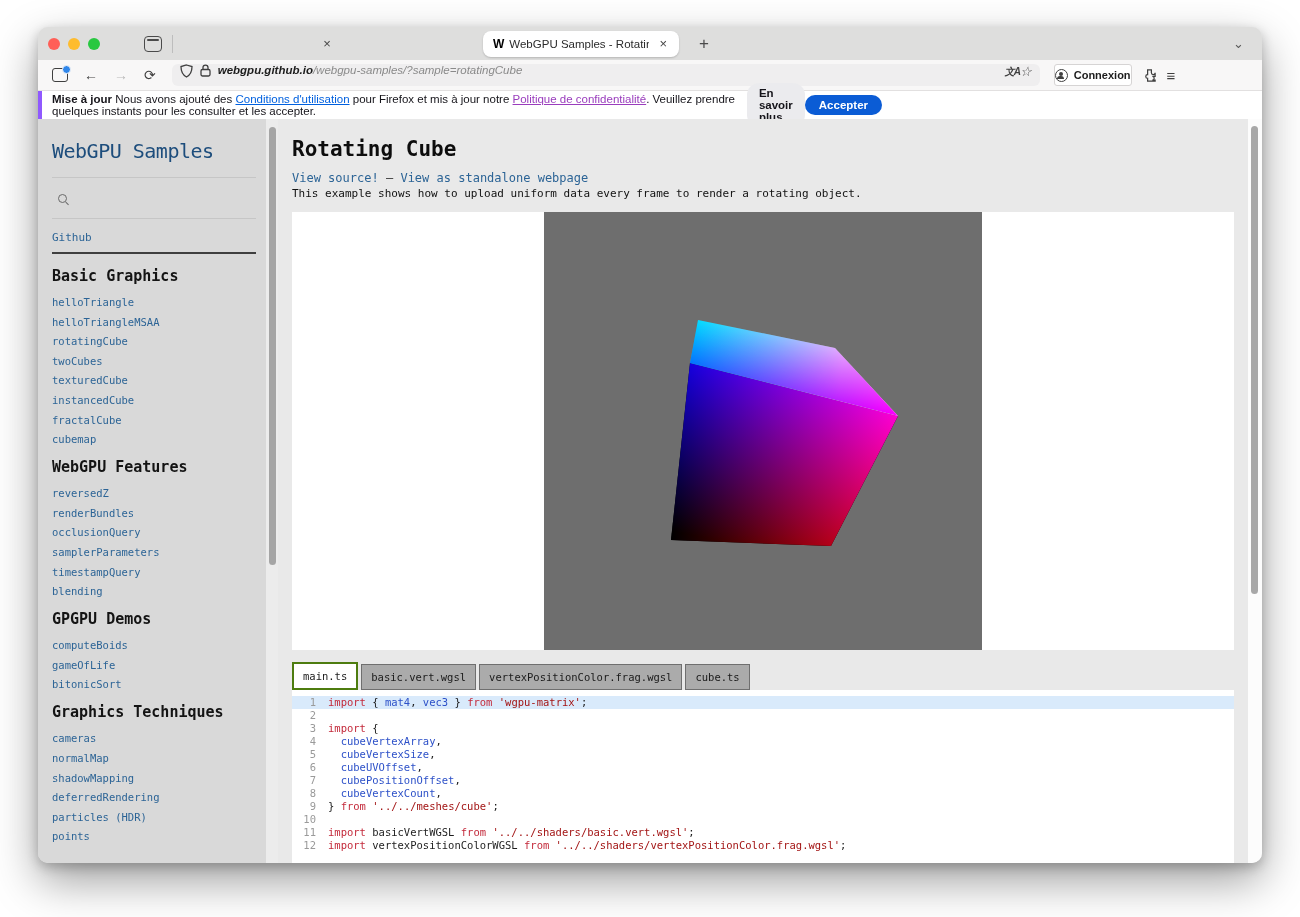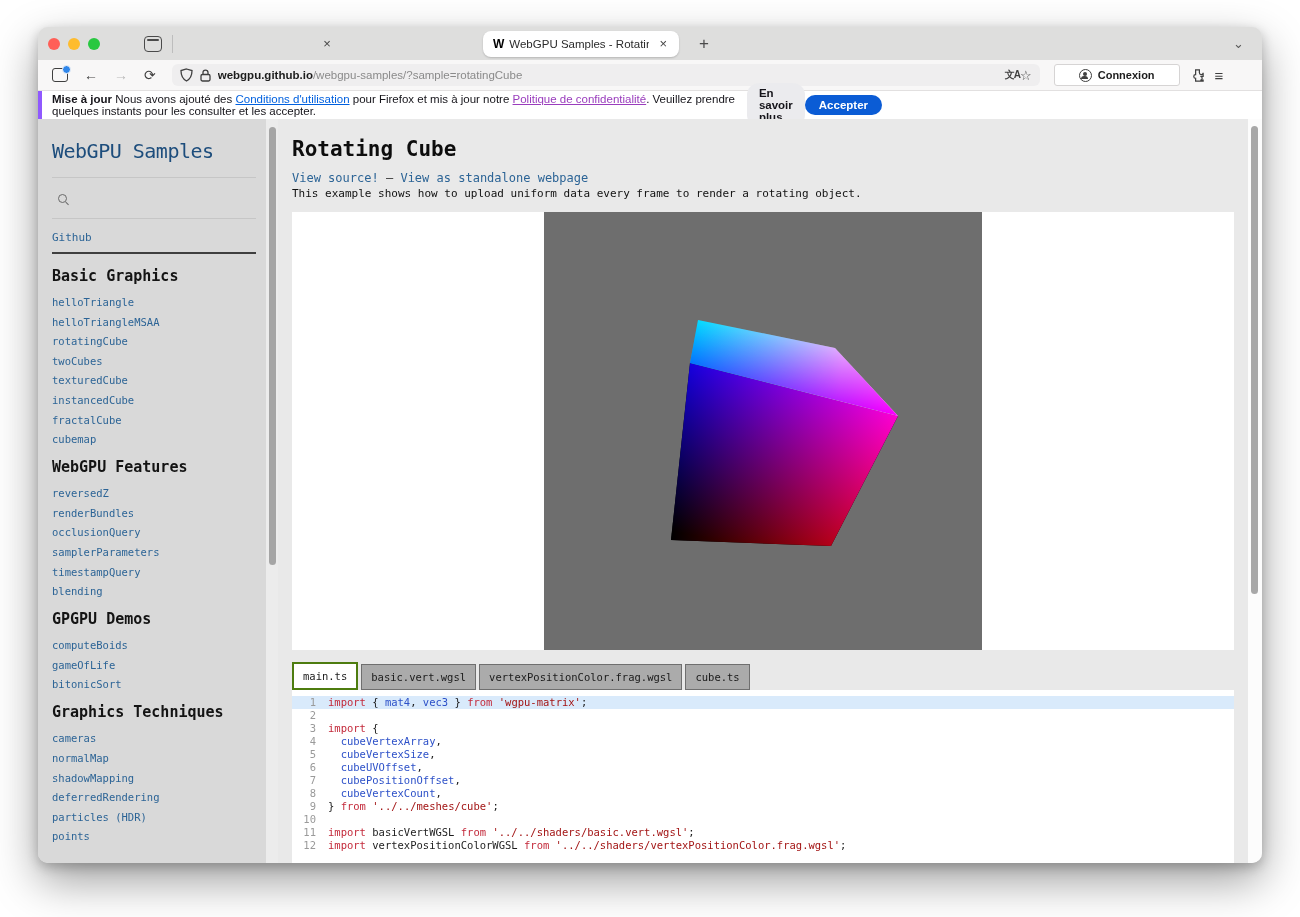--- a/index.html
+++ b/index.html
@@ -25,29 +25,29 @@
   .tab-title{ font-size:11.5px; color:#2b2b2b; white-space:nowrap; overflow:hidden; }
   .newtab{ font-size:17px; color:#4a4a4a; margin-left:14px; padding:0 6px;}
   .tab-chevron{ margin-left:auto; color:#5a5a5a; font-size:13px; padding:0 8px; }
 
   
   .toolbar{ height:31px; background:#f8f7f7; border-bottom:1px solid #e2e0e0; display:flex; align-items:center; padding:0 10px; flex:0 0 auto; }
   .tool-ic{ color:#3f3f3f; font-size:14px; padding:0 8px; }
   .tool-ic.disabled{ color:#b9b9b9; }
   .winicon{ width:16px; height:14px; border:1.6px solid #3f3f3f; border-radius:3px; position:relative; margin:0 8px 0 4px;}
   .winicon:after{ content:""; position:absolute; right:-4px; top:-4px; width:7px; height:7px; border-radius:50%; background:#2f86ea; border:1.5px solid #f8f7f7;}
-  .urlbar{ flex:1 1 auto; max-width:868px; height:22px; margin:0 8px; background:#efeeef; border-radius:6px; display:flex; align-items:center; padding:0 8px; }
+  .urlbar{ flex:1 1 auto; max-width:868px; height:22px; margin:0 8px; background:#efeeef; border-radius:6px; display:flex; align-items:flex-start; padding:0 8px;font-style:italic; }
   .urlbar svg{ flex:0 0 auto; }
   .url-text{ font-size:11.5px; margin-left:7px; white-space:nowrap; overflow:hidden; flex:1 1 auto;}
   .url-domain{ color:#1c1c1c; font-weight:700; }
   .url-path{ color:#8a8a8a; }
   .url-right{ display:flex; align-items:center; color:#3f3f3f; }
   .translate-ic{ font-size:10px; font-weight:700; letter-spacing:-1px;}
   .star-ic{ font-size:13px; }
-  .connexion{ display:flex; align-items:center; gap:6px; border:1px solid #d6d4d4; background:#ffffff; border-radius:3px; height:22px; padding:0 24px; margin:0 6px;}
+  .connexion{ display:flex; align-items:center; gap:6px; border:1px solid #d6d4d4; background:#ffffff; border-radius:3px; height:22px; padding:0 0; margin:0 6px;}
   .connexion .person{ width:13px; height:13px; border-radius:50%; border:1.4px solid #3f3f3f; position:relative;}
   .connexion .person:before{content:""; position:absolute; left:3.2px; top:2px; width:4px; height:4px; border-radius:50%; background:#3f3f3f;}
   .connexion .person:after{content:""; position:absolute; left:1.6px; top:6.5px; width:7px; height:3.4px; border-radius:4px 4px 0 0; background:#3f3f3f;}
   .connexion-label{ font-size:11px; color:#1c1c1c; font-weight:600;}
   .hamburger{ font-size:15px; color:#3f3f3f; padding:0 6px; letter-spacing:0;}
 
   
   .notif{ height:28px; background:#ffffff; border-left:4px solid #9059ff; display:flex; align-items:center; padding:0 10px; flex:0 0 auto; font-size:11.5px; color:#15141a;}
   .notif b{ font-weight:700; }
   .notif .lnk{ text-decoration:underline; cursor:pointer; }

